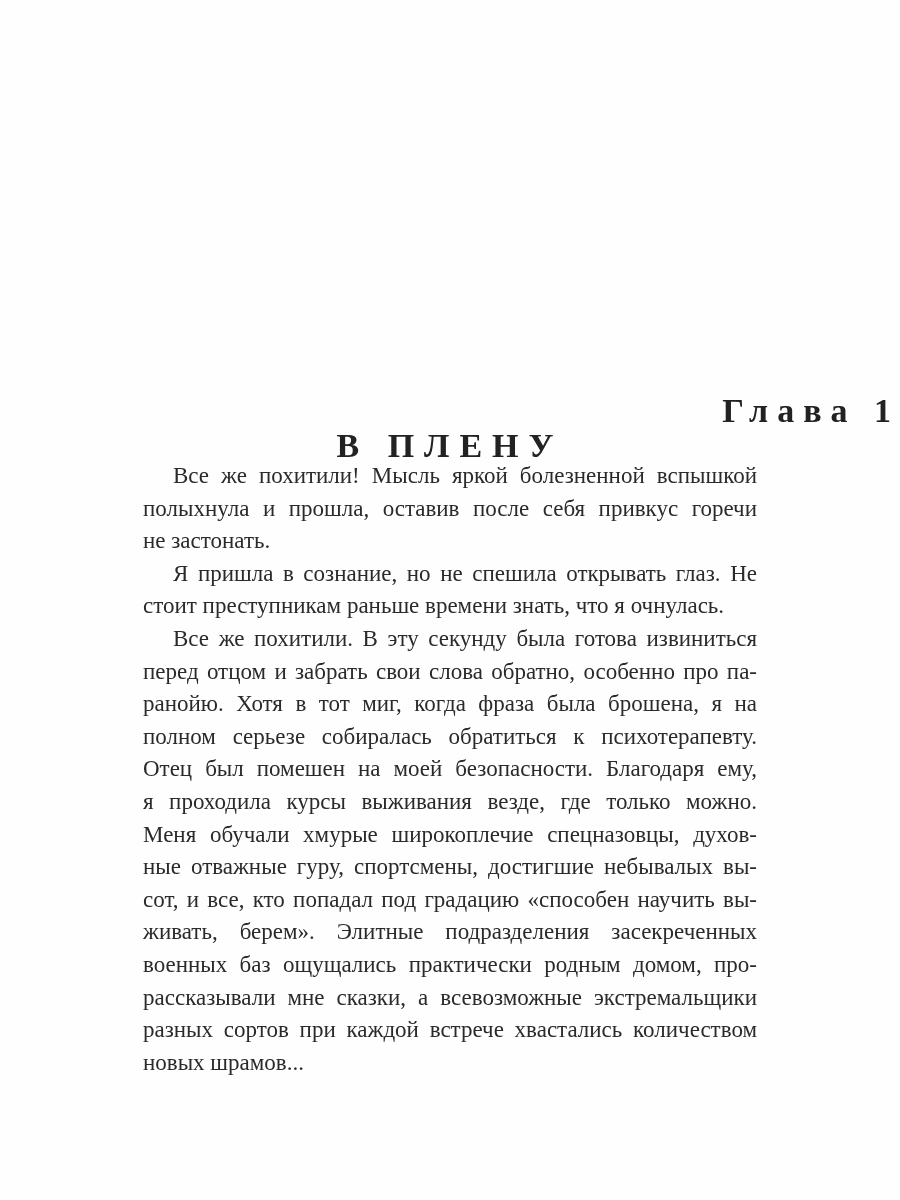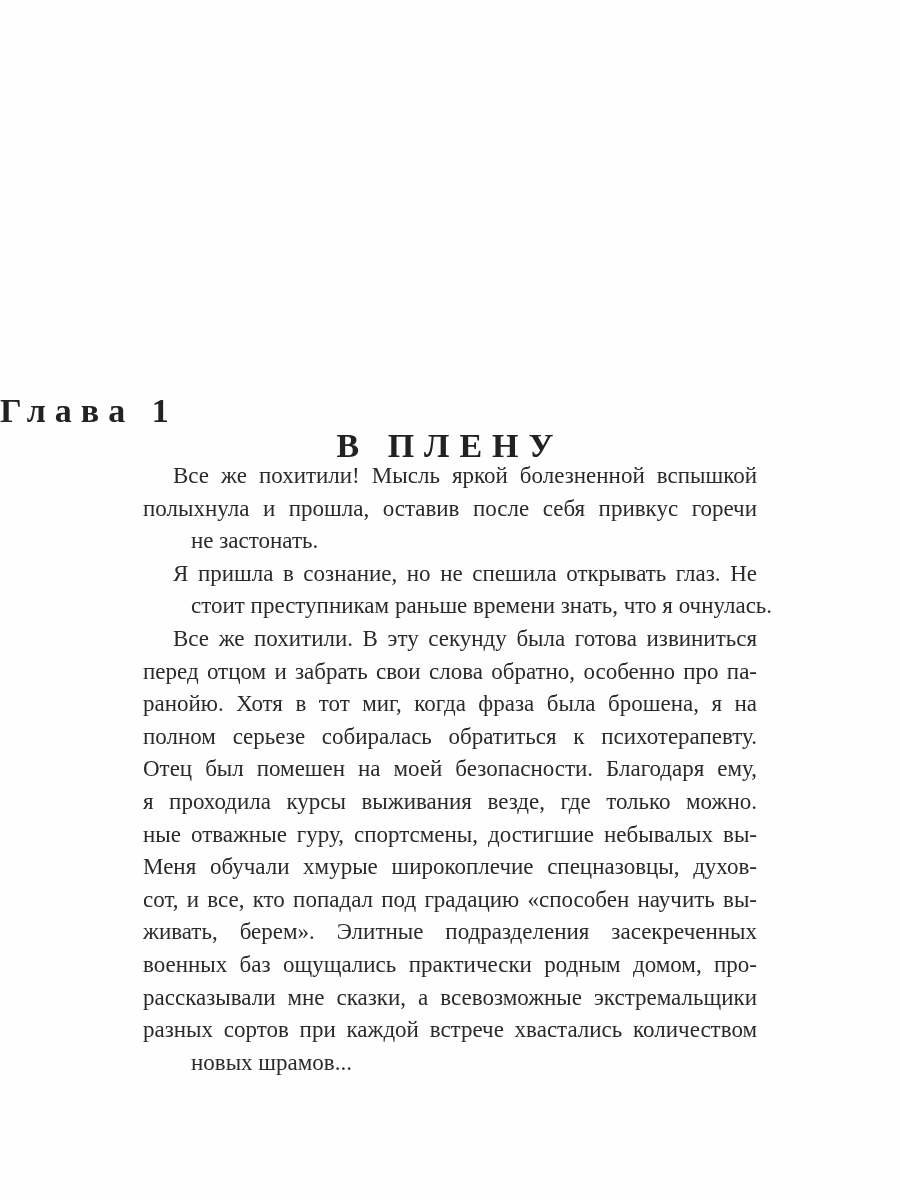--- a/index.html
+++ b/index.html
@@ -5,42 +5,42 @@
   html, body { margin: 0; padding: 0; background: #ffffff; }
   body { width: 900px; height: 1200px; position: relative; overflow: hidden; }
   .page {
     position: absolute; left: 0; top: 0; width: 900px; height: 1200px;
     background: #fefefe;
     font-family: "DejaVu Serif", "Liberation Serif", serif;
     color: #2a2a2a;
   }
   .chapter-num {
     position: absolute; left: 0; width: 900px; top: 394px;
-    text-align: left;
+    text-align: right;
     font-family: "Liberation Serif", "DejaVu Serif", serif;
     font-weight: bold; font-size: 34px; letter-spacing: 9px; line-height: 34px;
     color: #222;
   }
   .chapter-title {
     position: absolute; left: 0; width: 900px; top: 428px;
     text-align: center;
     font-family: "Liberation Serif", "DejaVu Serif", serif;
     font-weight: bold; font-size: 34px; letter-spacing: 10px; line-height: 36px;
     color: #222;
   }
   .body-text {
     position: absolute; left: 143px; top: 460px; width: 614px;
     font-family: "Liberation Serif", "DejaVu Serif", serif;
     font-size: 23px; line-height: 32.6px;
   }
   .line {
     display: block; height: 32.6px; white-space: nowrap;
     text-align: justify; text-align-last: justify;
   }
-  .line.last { text-align-last: left; margin-left: 48px; }
+  .line.last { text-align-last: left; }
   .line.indent { padding-left: 30px; }
 </style>
 </head>
 <body>
 
 <div class="page">
 
   <div class="chapter-num">Глава 1</div>
   <div class="chapter-title">В ПЛЕНУ</div>
 
@@ -52,22 +52,22 @@
 
     <span class="line indent">Я пришла в сознание, но не спешила открывать глаз. Не</span>
     <span class="line last">стоит преступникам раньше времени знать, что я очнулась.</span>
 
     <span class="line indent">Все же похитили. В эту секунду была готова извиниться</span>
     <span class="line">перед отцом и забрать свои слова обратно, особенно про па-</span>
     <span class="line">ранойю. Хотя в тот миг, когда фраза была брошена, я на</span>
     <span class="line">полном серьезе собиралась обратиться к психотерапевту.</span>
     <span class="line">Отец был помешен на моей безопасности. Благодаря ему,</span>
     <span class="line">я проходила курсы выживания везде, где только можно.</span>
+    <span class="line">Меня обучали хмурые широкоплечие спецназовцы, духов-</span>
     <span class="line">ные отважные гуру, спортсмены, достигшие небывалых вы-</span>
-    <span class="line">Меня обучали хмурые широкоплечие спецназовцы, духов-</span>
     <span class="line">сот, и все, кто попадал под градацию «способен научить вы-</span>
     <span class="line">живать, берем». Элитные подразделения засекреченных</span>
     <span class="line">военных баз ощущались практически родным домом, про-</span>
     <span class="line">рассказывали мне сказки, а всевозможные экстремальщики</span>
     <span class="line">разных сортов при каждой встрече хвастались количеством</span>
     <span class="line last">новых шрамов...</span>
   </div>
 
 </div>
 

